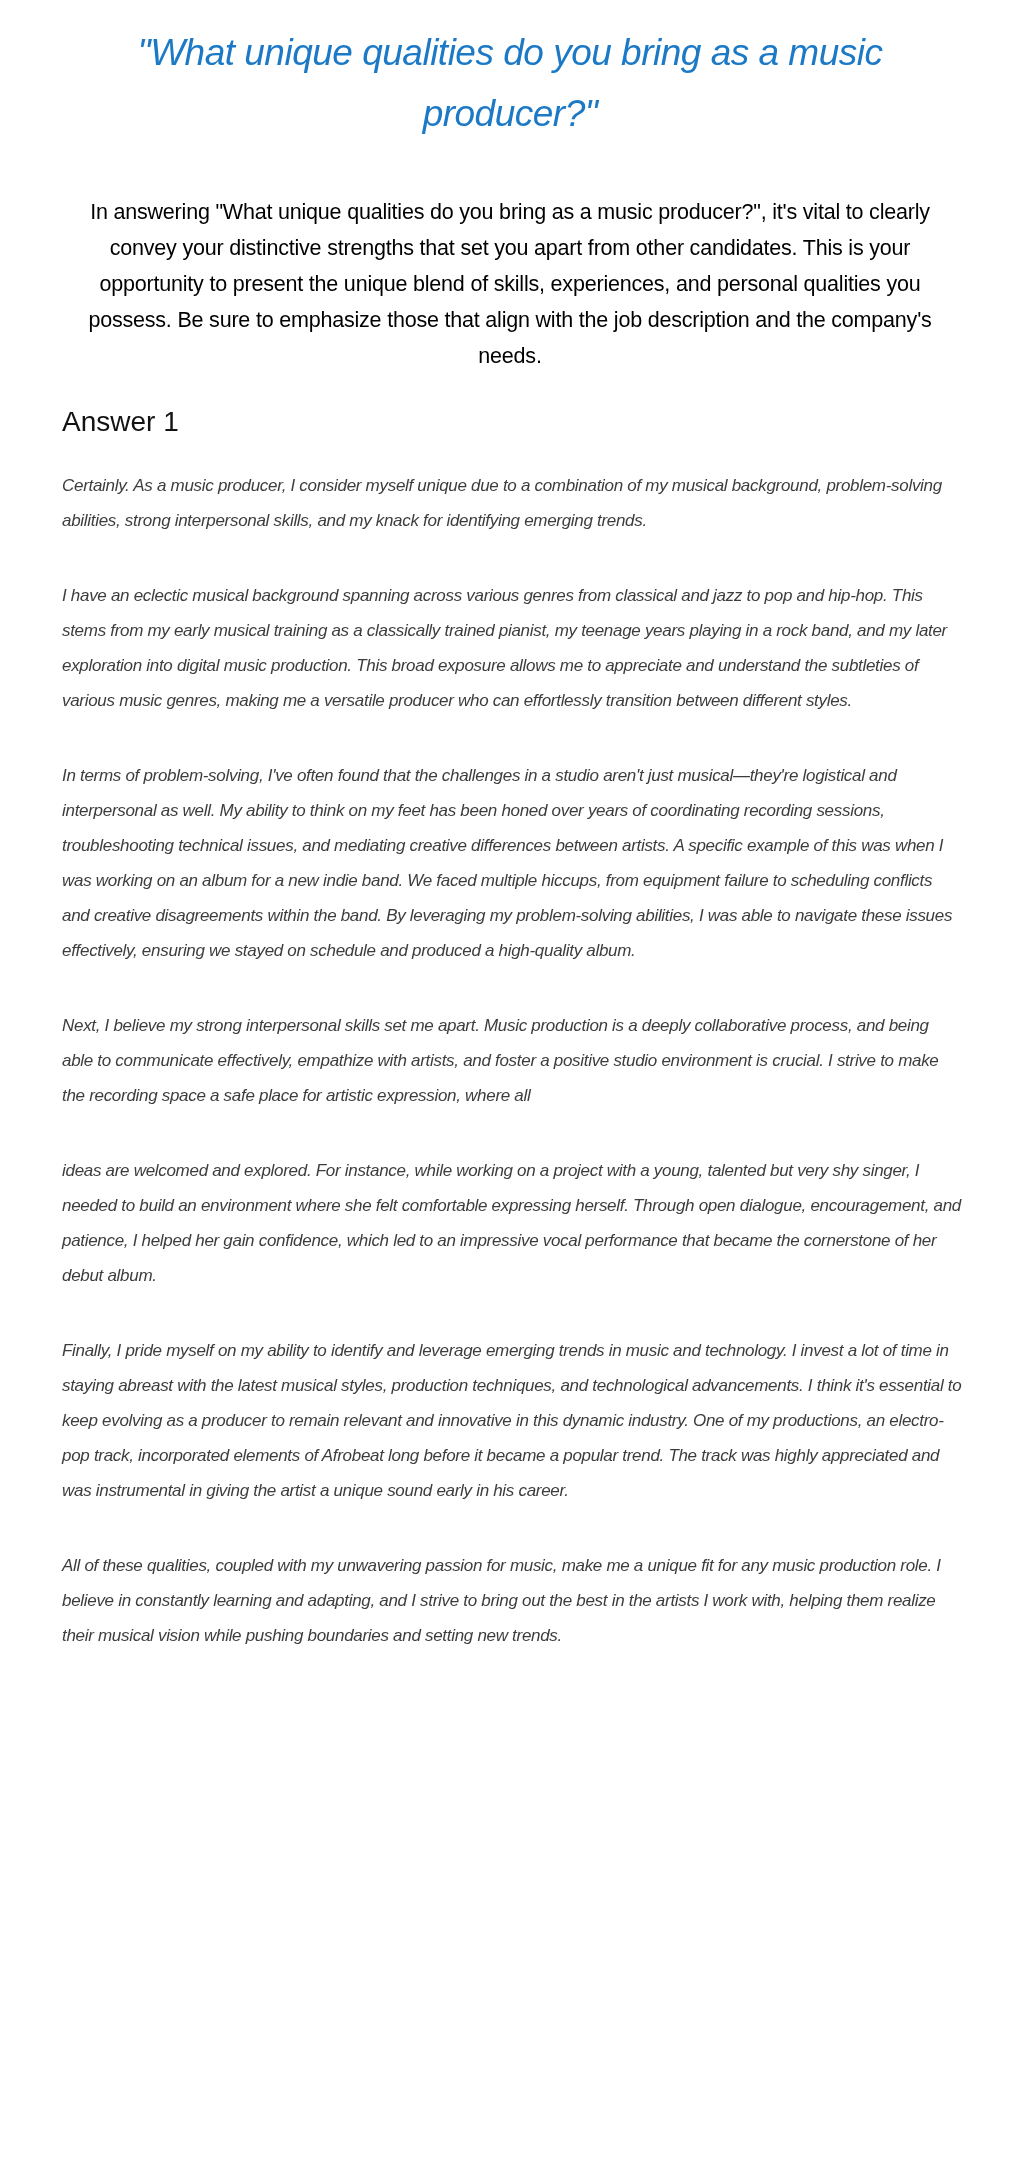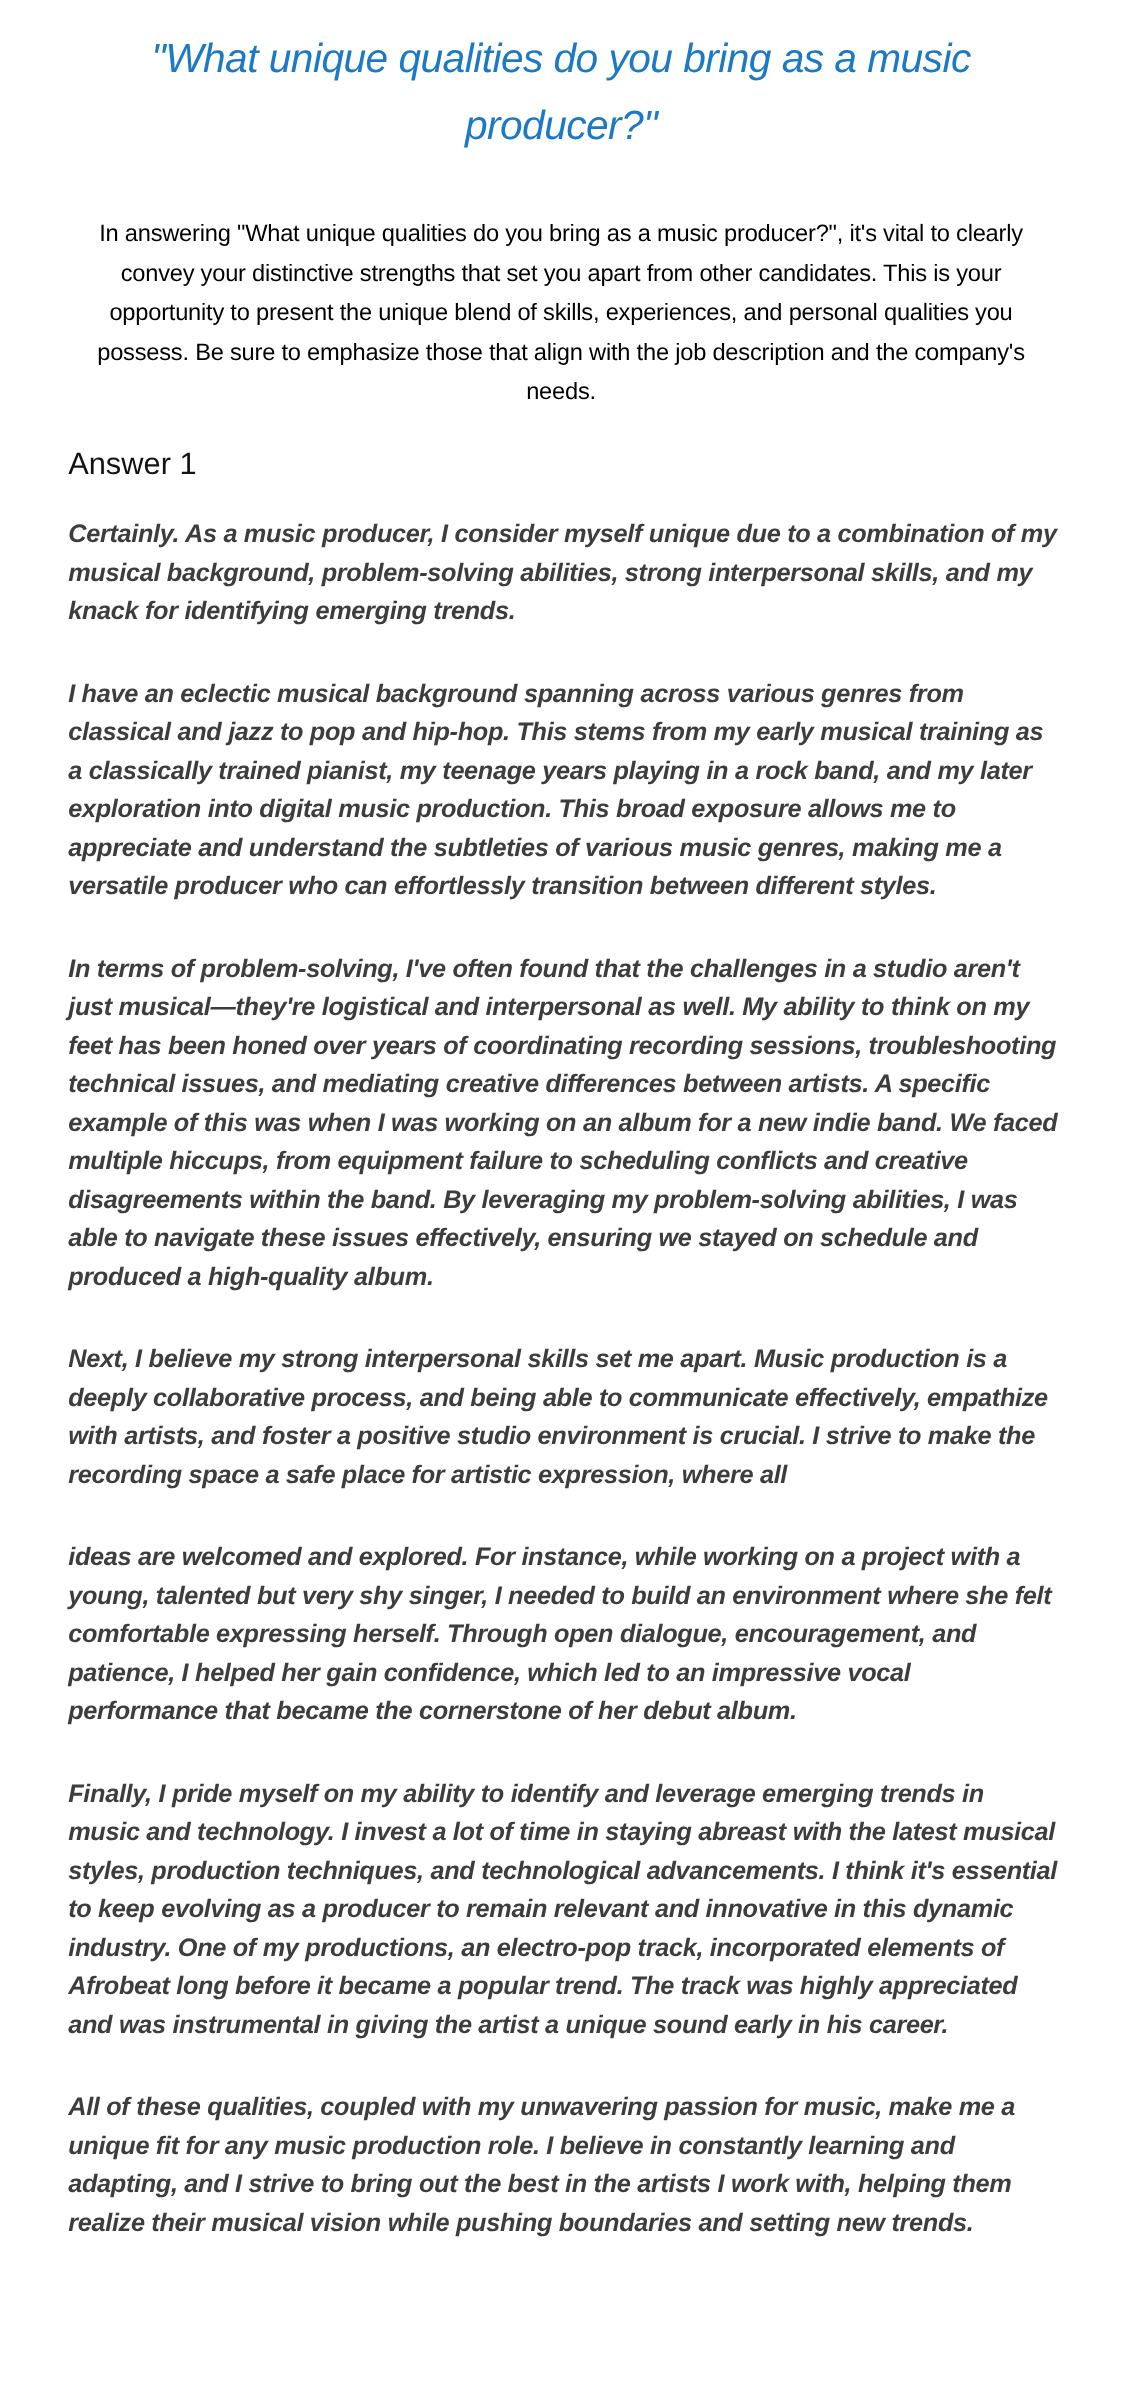--- a/index.html
+++ b/index.html
@@ -44,22 +44,22 @@
   .answer-heading {
     margin: 32px 60px 0 62px;
     font-weight: 400;
     font-size: 28px;
     line-height: 32px;
     color: #121212;
   }
   .body-para {
     margin: 0 58px 40px 62px;
     font-style: italic;
-    font-weight: 700;
-    font-size: 23px;
+    font-weight: 400;
+    font-size: 17px;
     line-height: 35px;
     letter-spacing: -0.3px;
     color: #3D3D3D;
     text-align: left;
   }
   .body-para.first {
     margin-top: 30px;
   }
   .body-para.after-break {
     margin-top: 28px;

